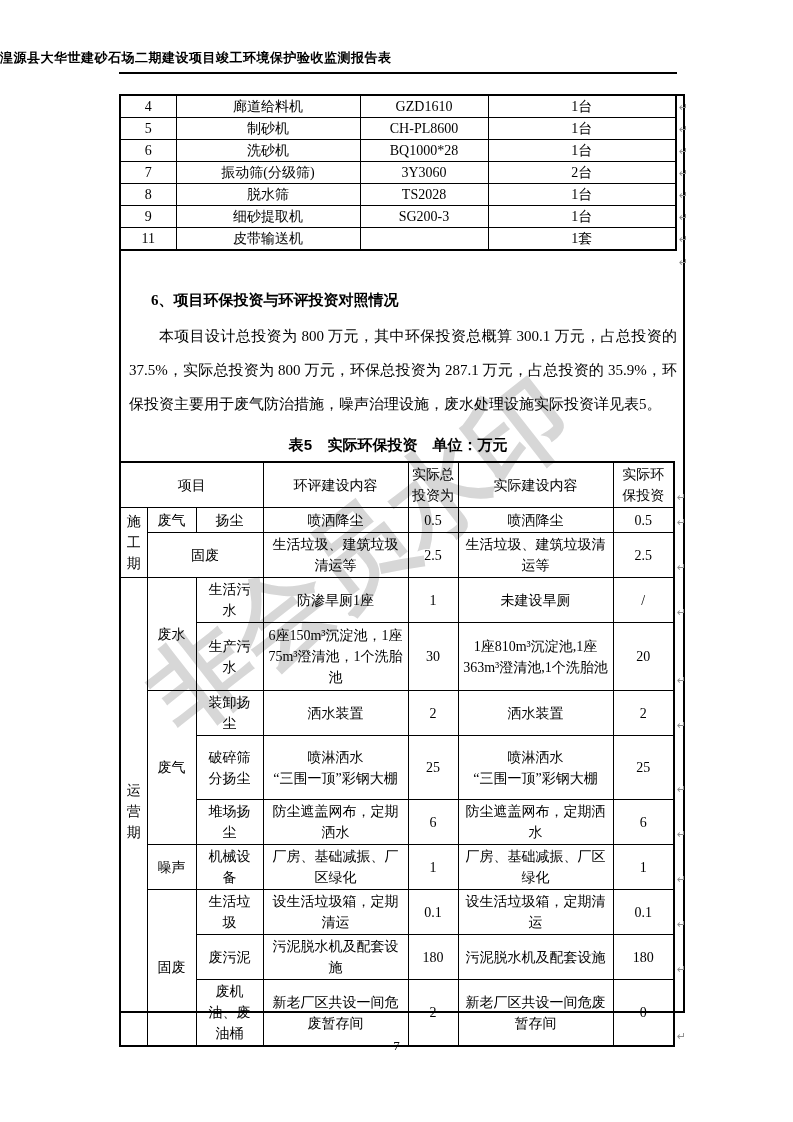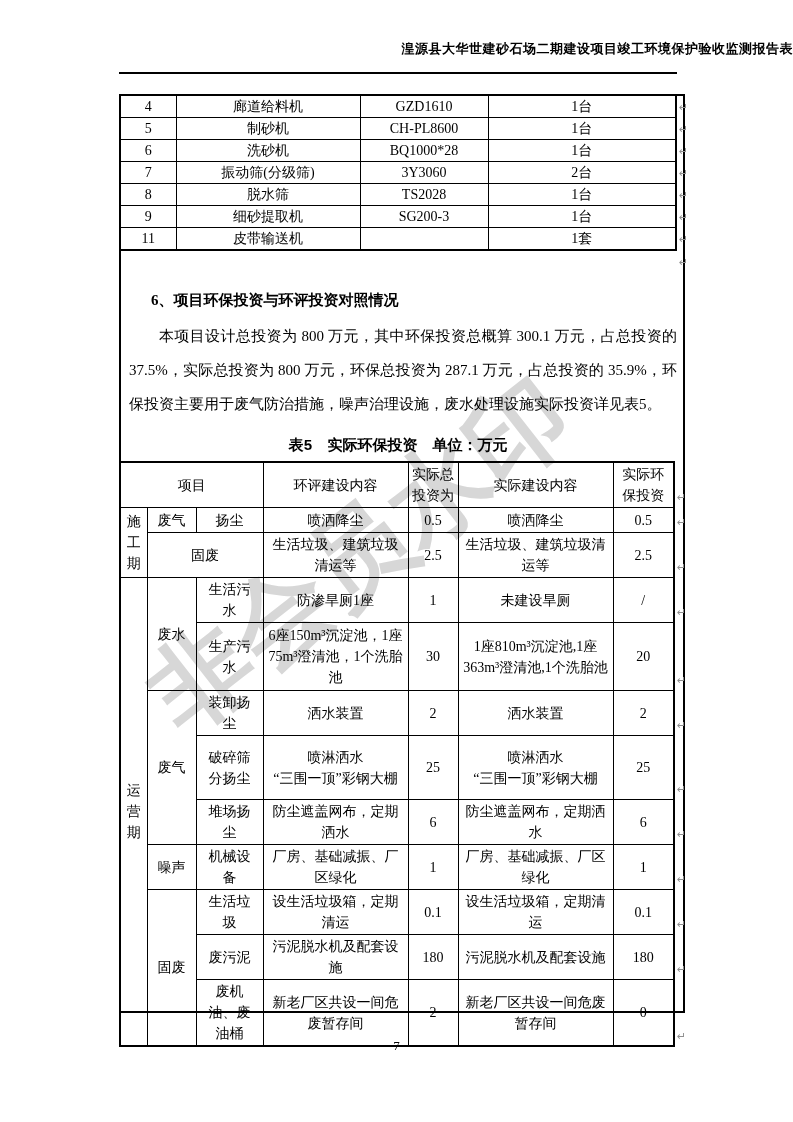--- a/index.html
+++ b/index.html
@@ -5,22 +5,22 @@
   html,body{margin:0;padding:0;background:#fff;}
   .page{
     position:relative;
     width:793px;height:1122px;
     background:#fff;
     font-family:"Liberation Serif","DejaVu Serif",serif;
     color:#000;
     overflow:hidden;
   }
   .doc-title{
-    position:absolute;top:40px;left:0;width:793px;
-    text-align:right;font-size:13px;font-weight:bold;
+    position:absolute;top:49px;left:0;width:793px;
+    text-align:left;font-size:13px;font-weight:bold;
     letter-spacing:0.5px;z-index:2;
   }
   .title-rule{
     position:absolute;top:72px;left:119px;width:558px;
     border-top:2px solid #000;z-index:2;
   }
   .watermark{
     position:absolute;left:110px;top:505px;width:500px;height:100px;
     font-size:100px;line-height:100px;white-space:nowrap;
     color:#d7d7d7;transform:rotate(-38deg);z-index:0;

